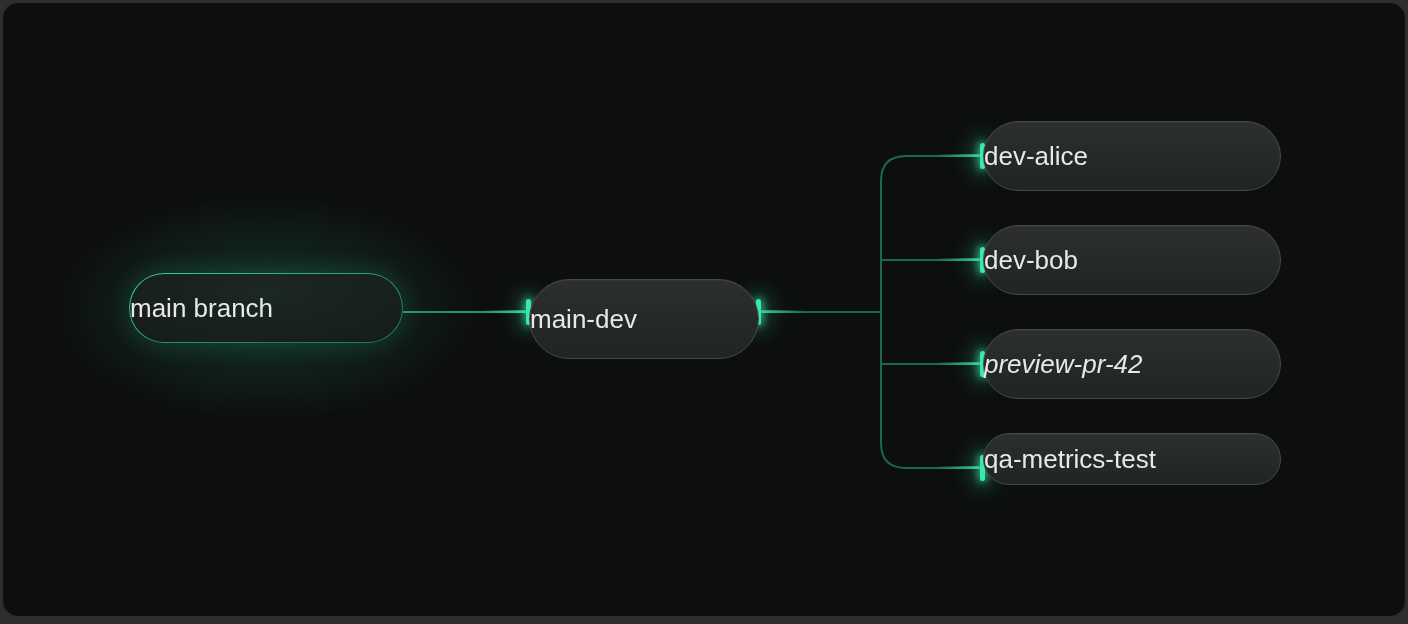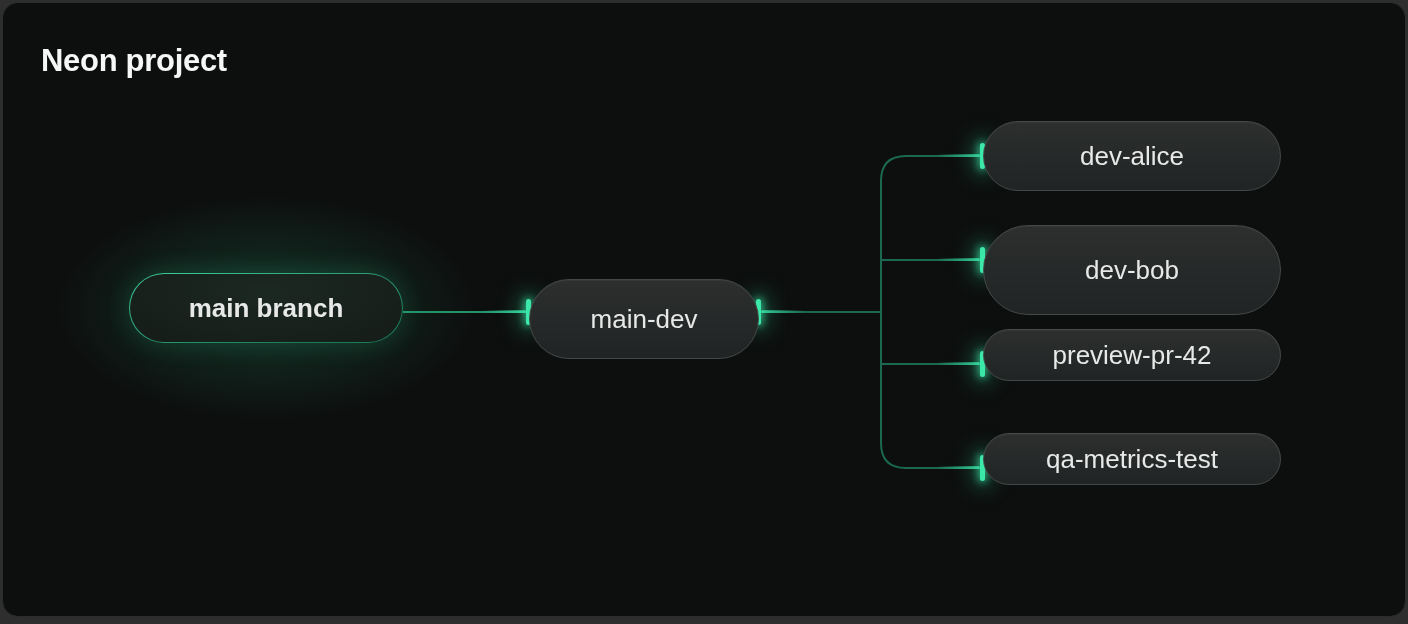--- a/index.html
+++ b/index.html
@@ -54,43 +54,41 @@
     background: radial-gradient(closest-side,
       rgba(46, 196, 140, 0.20),
       rgba(46, 196, 140, 0.06) 55%,
       rgba(46, 196, 140, 0) 75%);
     pointer-events: none;
   }
   .node {
     position: absolute;
     display: flex;
     align-items: center;
-    justify-content: center;
     border-radius: 999px;
     box-sizing: border-box;
     font-size: 26px;
     color: #e7e9e8;
     background: linear-gradient(180deg, #2c2f2e 0%, #212424 100%);
     border: 1px solid #444847;
     box-shadow: inset 0 1px 0 rgba(255,255,255,0.04);
     cursor: pointer;
   }
   .node-root {
     background:
       radial-gradient(120% 170% at 50% 25%, #1c2822 0%, #141a17 70%) padding-box,
       linear-gradient(165deg, #3ecf9d 0%, #1d7a5b 80%) border-box;
     border: 1px solid transparent;
     box-shadow: 0 0 26px rgba(48, 205, 150, 0.22);
-    font-weight: bold;
   }
   .node-main {   left: 128px; top: 272px; width: 274px; height: 70px; }
   .node-dev {    left: 528px; top: 278px; width: 230px; height: 80px; }
   .node-leaf-0 { left: 982px; top: 120px; width: 298px; height: 70px; }
-  .node-leaf-1 { left: 982px; top: 224px; width: 298px; height: 90px; }
-  .node-leaf-2 { left: 982px; top: 328px; width: 298px; height: 52px; }
+  .node-leaf-1 { left: 982px; top: 224px; width: 298px; height: 70px; }
+  .node-leaf-2 { left: 982px; top: 328px; width: 298px; height: 70px; font-style: italic; }
   .node-leaf-3 { left: 982px; top: 432px; width: 298px; height: 52px; }
 
   .port {
     position: absolute;
     width: 5px;
     height: 26px;
     border-radius: 4px;
     background: #3be8a9;
     box-shadow: 0 0 8px 1px rgba(56,230,168,0.9),
                 0 0 22px 6px rgba(56,230,168,0.35);
@@ -116,21 +114,20 @@
   .port-dev-right { left: 755px; top: 298px; }
   .port-leaf-0    { left: 979px; top: 142px; }
   .port-leaf-1    { left: 979px; top: 246px; }
   .port-leaf-2    { left: 979px; top: 350px; }
   .port-leaf-3    { left: 979px; top: 454px; }
 </style>
 </head>
 <body>
 
 <div class="panel">
-  <h1 class="page-title">Neon project</h1>
 
   <div class="diagram">
 
     <div class="halo"></div>
 
     <svg class="connectors" width="1408" height="624" viewBox="0 0 1408 624" fill="none">
 
       <path d="M402 311 H528" stroke="#239368" stroke-width="2"></path>
 
       <path d="M758 311 H880" stroke="#1b6850" stroke-width="2"></path>

